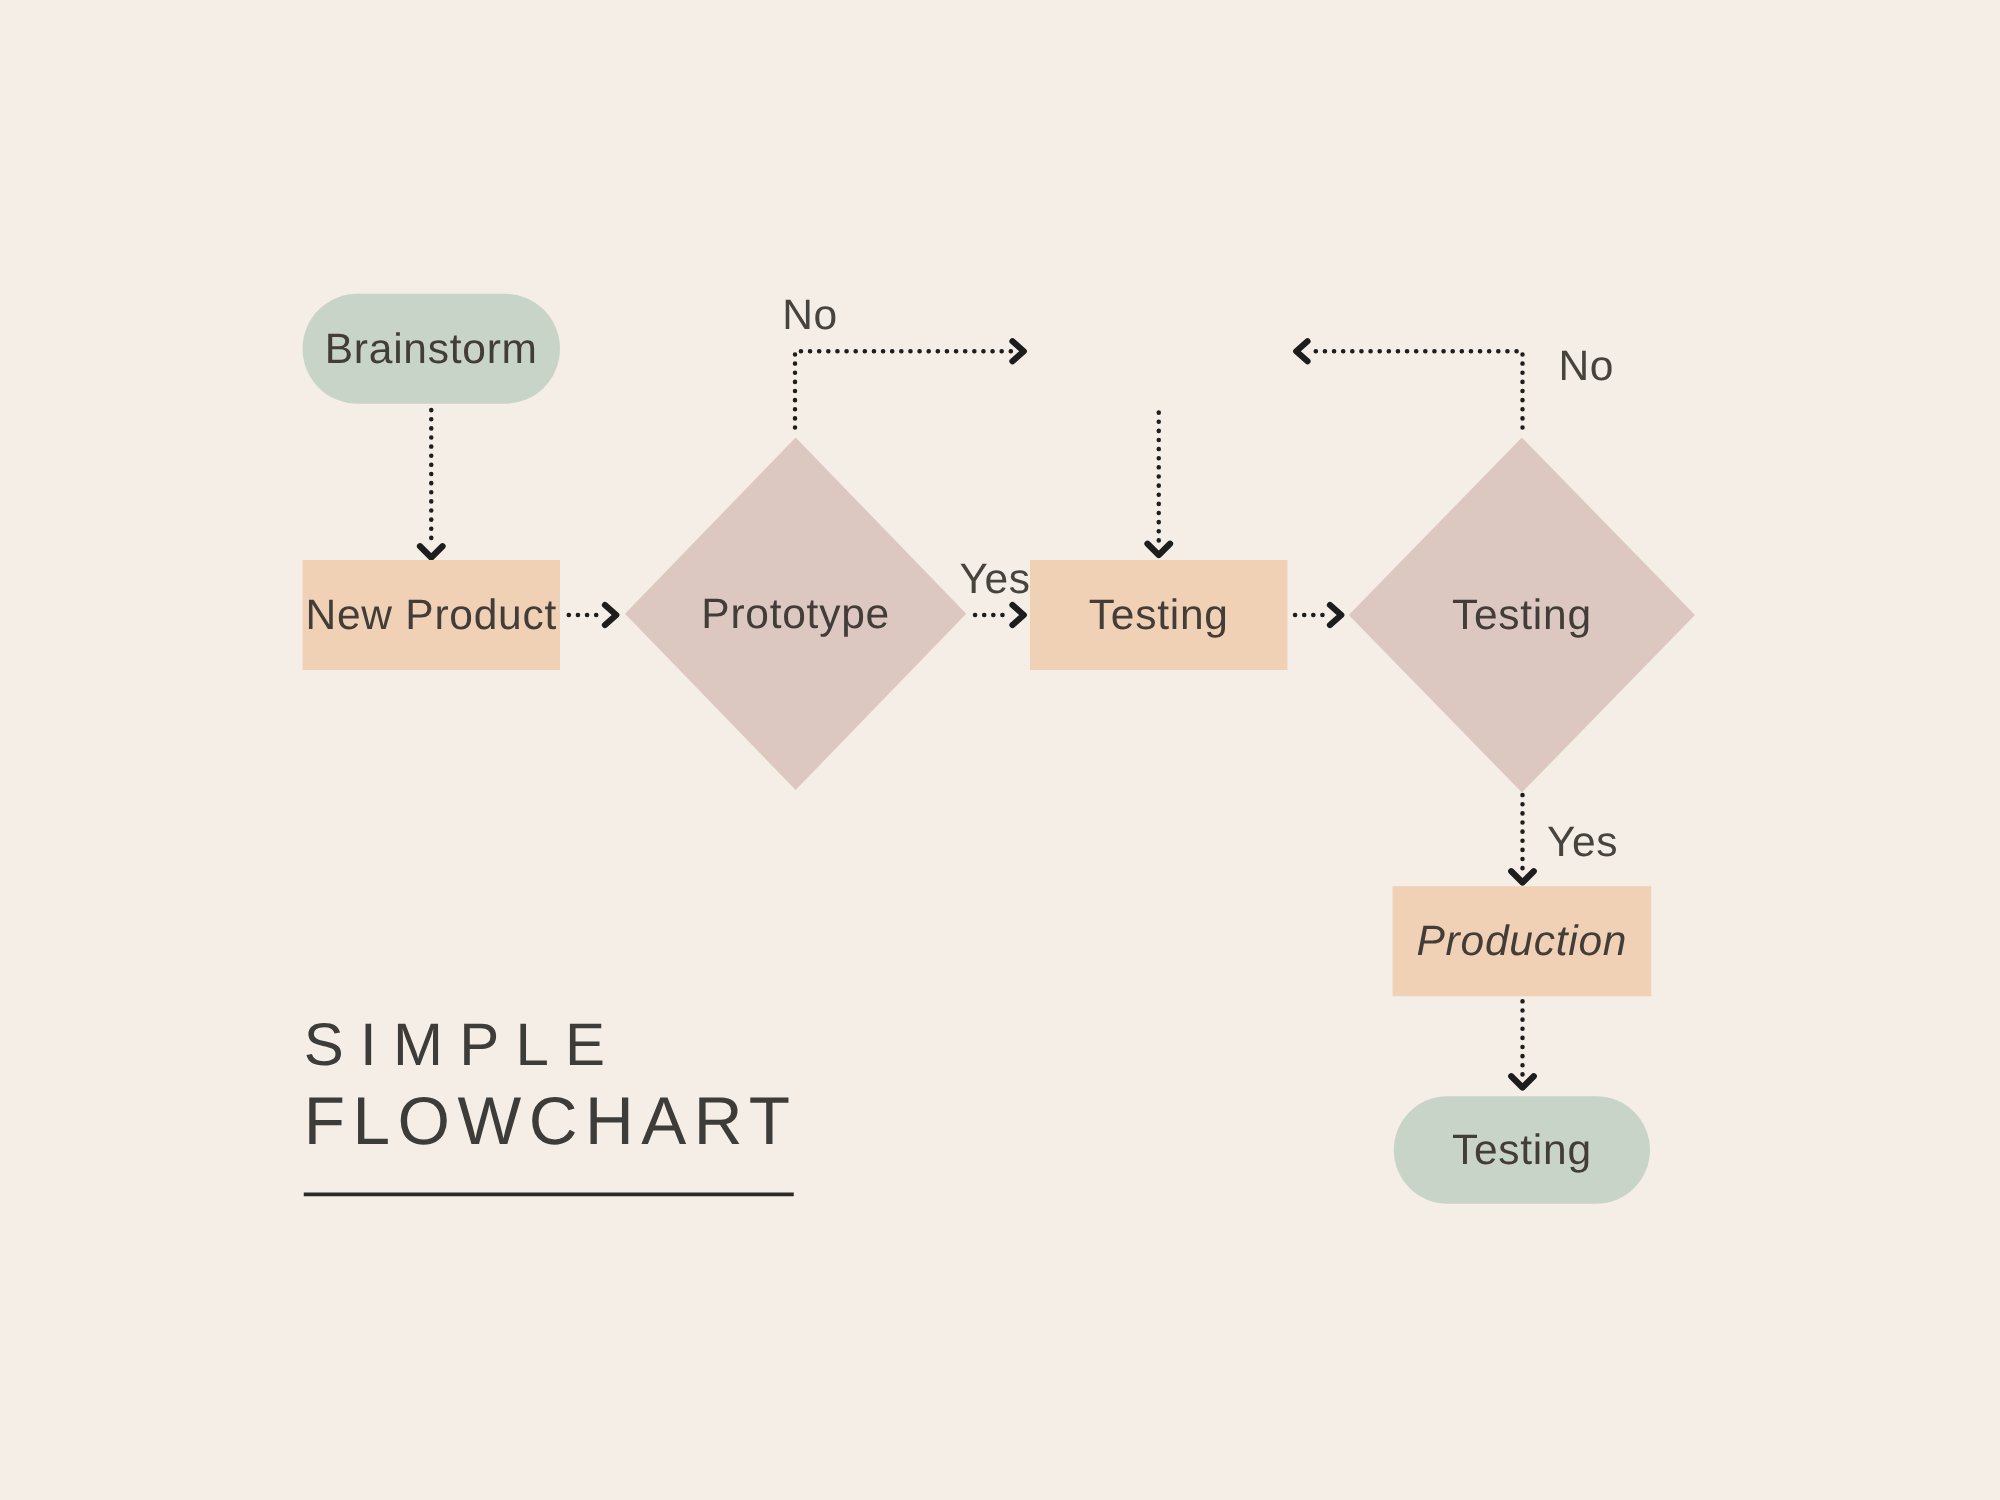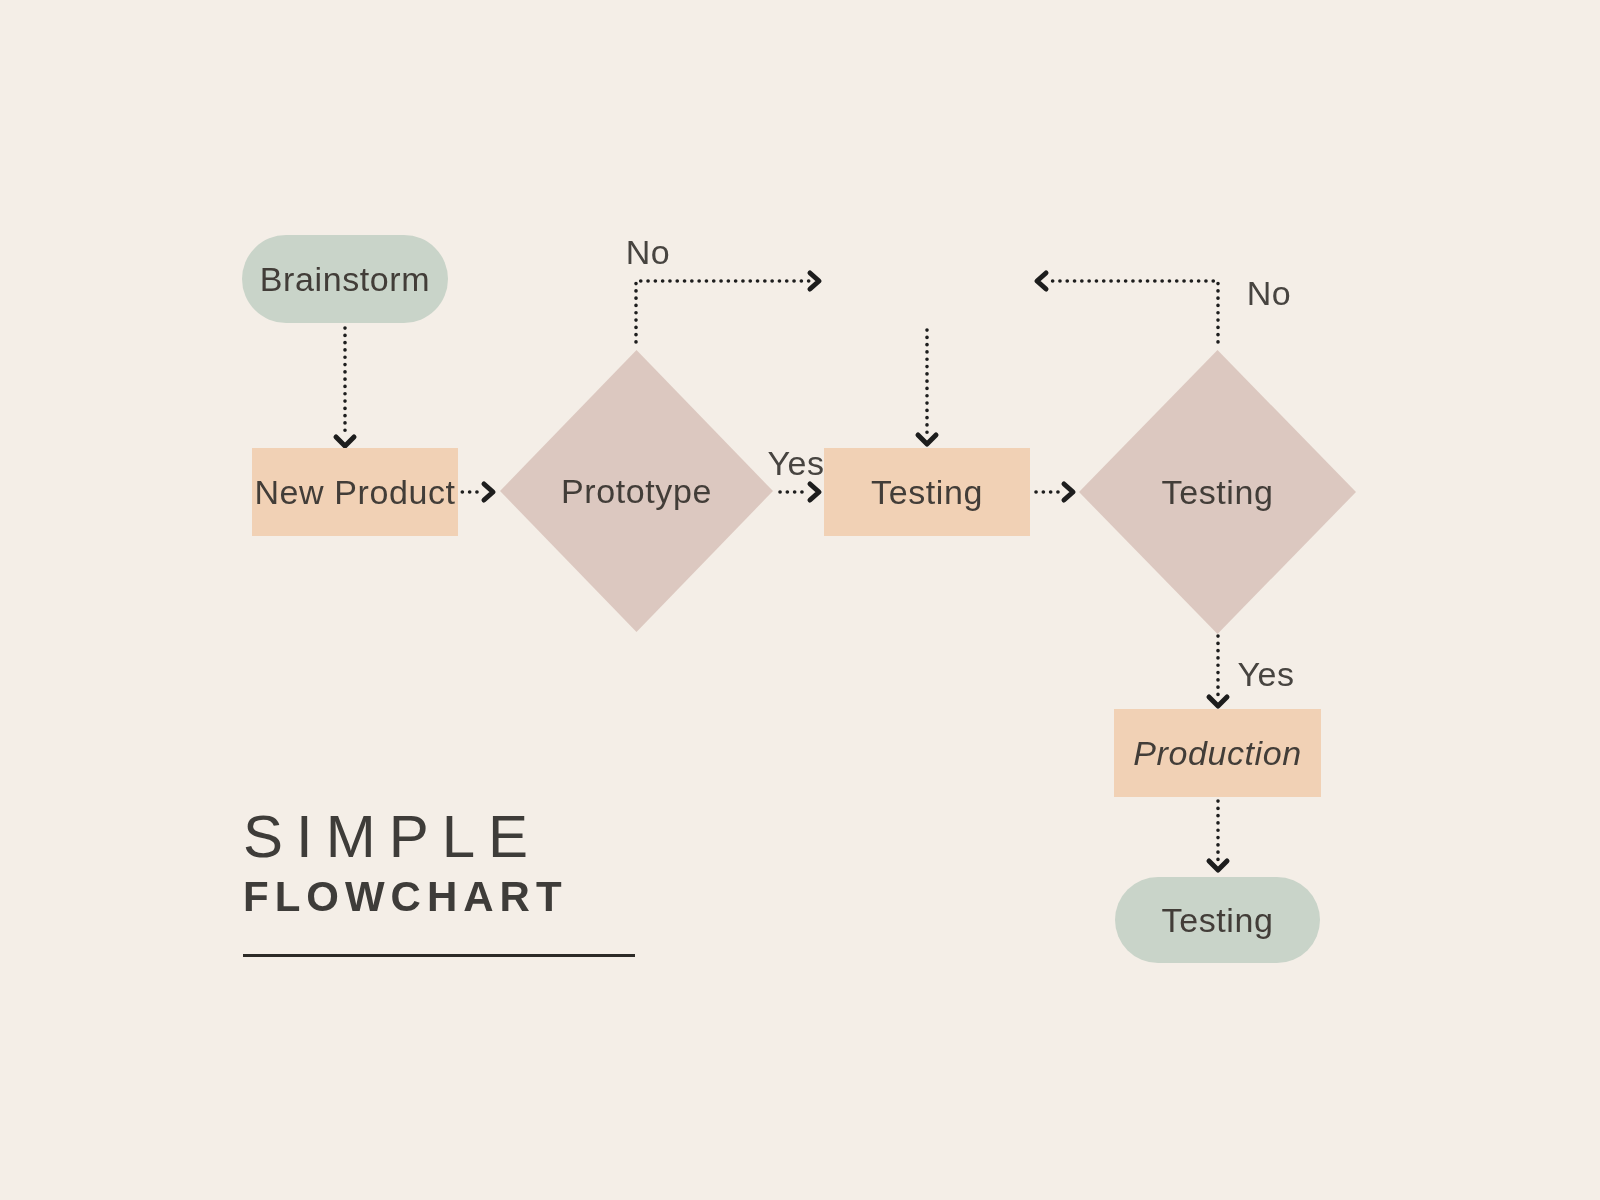--- a/index.html
+++ b/index.html
@@ -57,29 +57,29 @@
     letter-spacing: 0.5px;
     color: var(--label-text, #474440);
     white-space: nowrap;
   }
   .title-block {
     position: absolute;
     left: 243px;
     top: 808px;
   }
   .title-line1 {
-    font-size: 60px;
+    font-size: 48px;
     font-weight: 400;
     letter-spacing: 13px;
     line-height: 58px;
     color: var(--title-text, #3e3c39);
   }
   .title-line2 {
-    font-size: 42px;
-    font-weight: 700;
+    font-size: 54px;
+    font-weight: 400;
     letter-spacing: 6px;
     line-height: 62px;
     color: var(--title-text, #3e3c39);
   }
   .title-rule {
     width: 392px;
     height: 3px;
     margin-top: 26px;
     background: #2c2a27;
   }
@@ -114,21 +114,21 @@
 
     <path class="dotline" d="M 1218 636 L 1218 697"></path>
     <path class="arrowhead" d="M 1209 697 L 1218 706 L 1227 697"></path>
 
     <path class="dotline" d="M 1218 801 L 1218 861"></path>
     <path class="arrowhead" d="M 1209 861 L 1218 870 L 1227 861"></path>
   </svg>
 
   <div class="node pill" style="left:242px; top:235px; width:206px; height:88px;">Brainstorm</div>
 
-  <div class="node rect" style="left:242px; top:448px; width:206px; height:88px;margin-left:10px;">New Product</div>
+  <div class="node rect" style="left:242px; top:448px; width:206px; height:88px;">New Product</div>
 
   <div class="node diamond" style="left:500px; top:350px; width:273px; height:282px;">Prototype</div>
 
 
   <div class="node rect" style="left:824px; top:448px; width:206px; height:88px;">Testing</div>
 
   <div class="node diamond" style="left:1079px; top:350px; width:277px; height:284px;">Testing</div>
 
   <div class="node rect" style="left:1114px; top:709px; width:207px; height:88px;font-style:italic;">Production</div>
 

